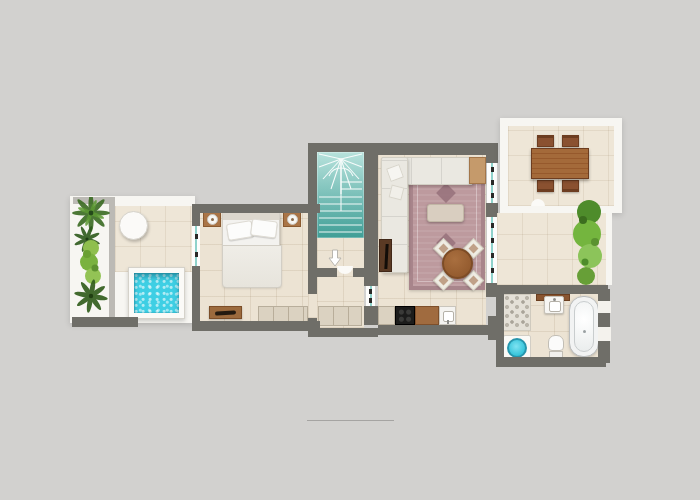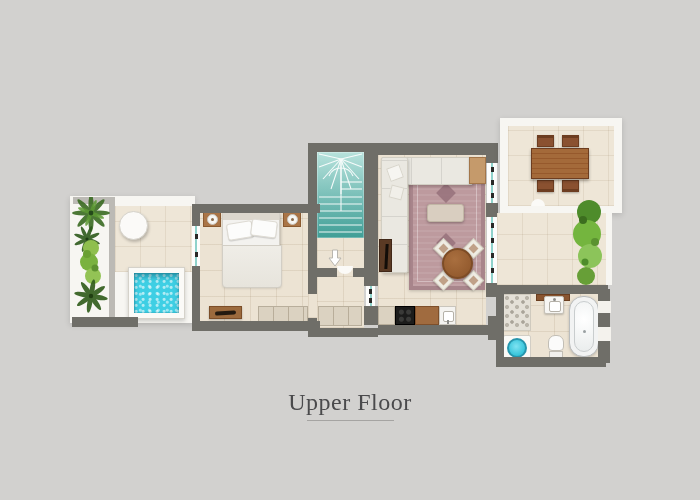--- a/index.html
+++ b/index.html
@@ -309,16 +309,15 @@
   </div>
 
   <div class="wall" style="left:496px;top:285px;width:112px;height:9px;"></div>
   <div class="wall" style="left:496px;top:285px;width:8px;height:80px;"></div>
   <div class="wall" style="left:488px;top:316px;width:8px;height:24px;"></div>
   <div class="wall" style="left:496px;top:357px;width:110px;height:10px;"></div>
   <div class="wall" style="left:598px;top:289px;width:12px;height:74px;"></div>
   <div class="niche" style="left:598px;top:301px;width:13px;height:12px;"></div>
   <div class="niche" style="left:598px;top:327px;width:13px;height:14px;"></div>
 
-  <div class="label">Upper Floor</div>
   <div class="underline"></div>
 
 </div>
 
 </body></html>

